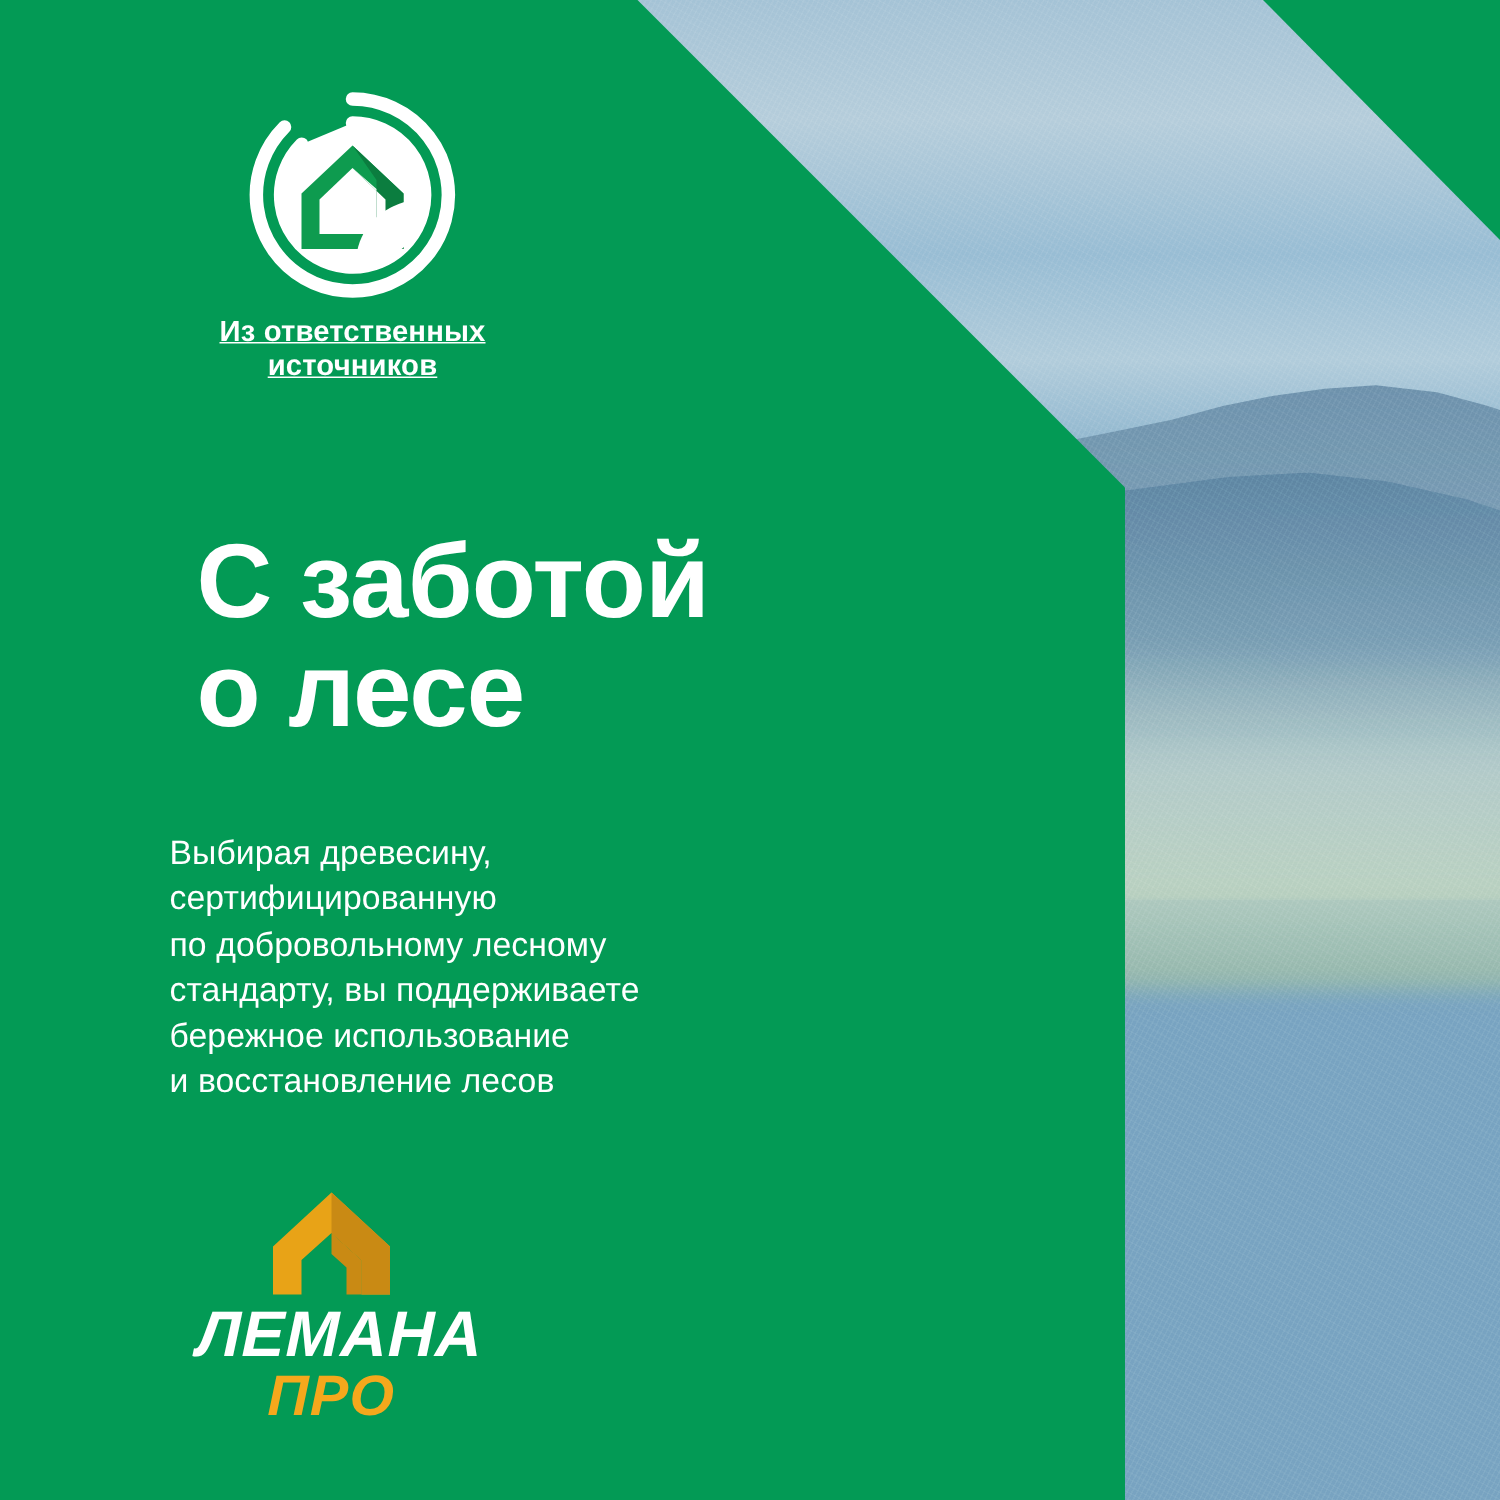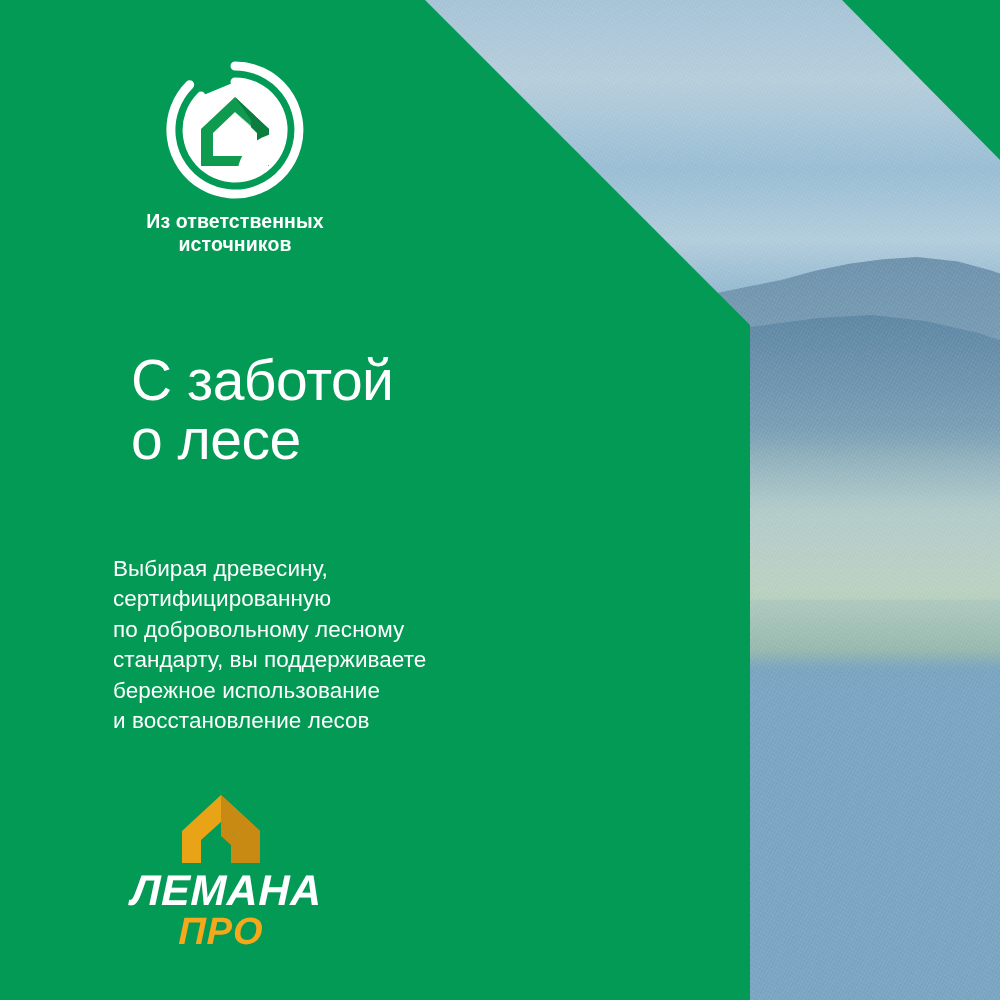--- a/index.html
+++ b/index.html
@@ -152,29 +152,30 @@
   }
   .badge-caption{
     margin-top:10px;
     text-align:center;
     color:#ffffff;
     font-size:19.5px;
     font-weight:700;
     line-height:1.18;
     letter-spacing:.1px;
     white-space:pre-line;
+    text-decoration:underline;
   }
 
   
   .headline{
     position:absolute;
     left:131px;top:327px;
     color:#ffffff;
-    font-size:57px;
-    font-weight:400;
+    font-size:70px;
+    font-weight:700;
     line-height:1.04;
     letter-spacing:-.5px;
     white-space:pre-line;
     margin-top:24px;
   }
 
   
   .body-copy{
     position:absolute;
     left:113px;top:531px;

